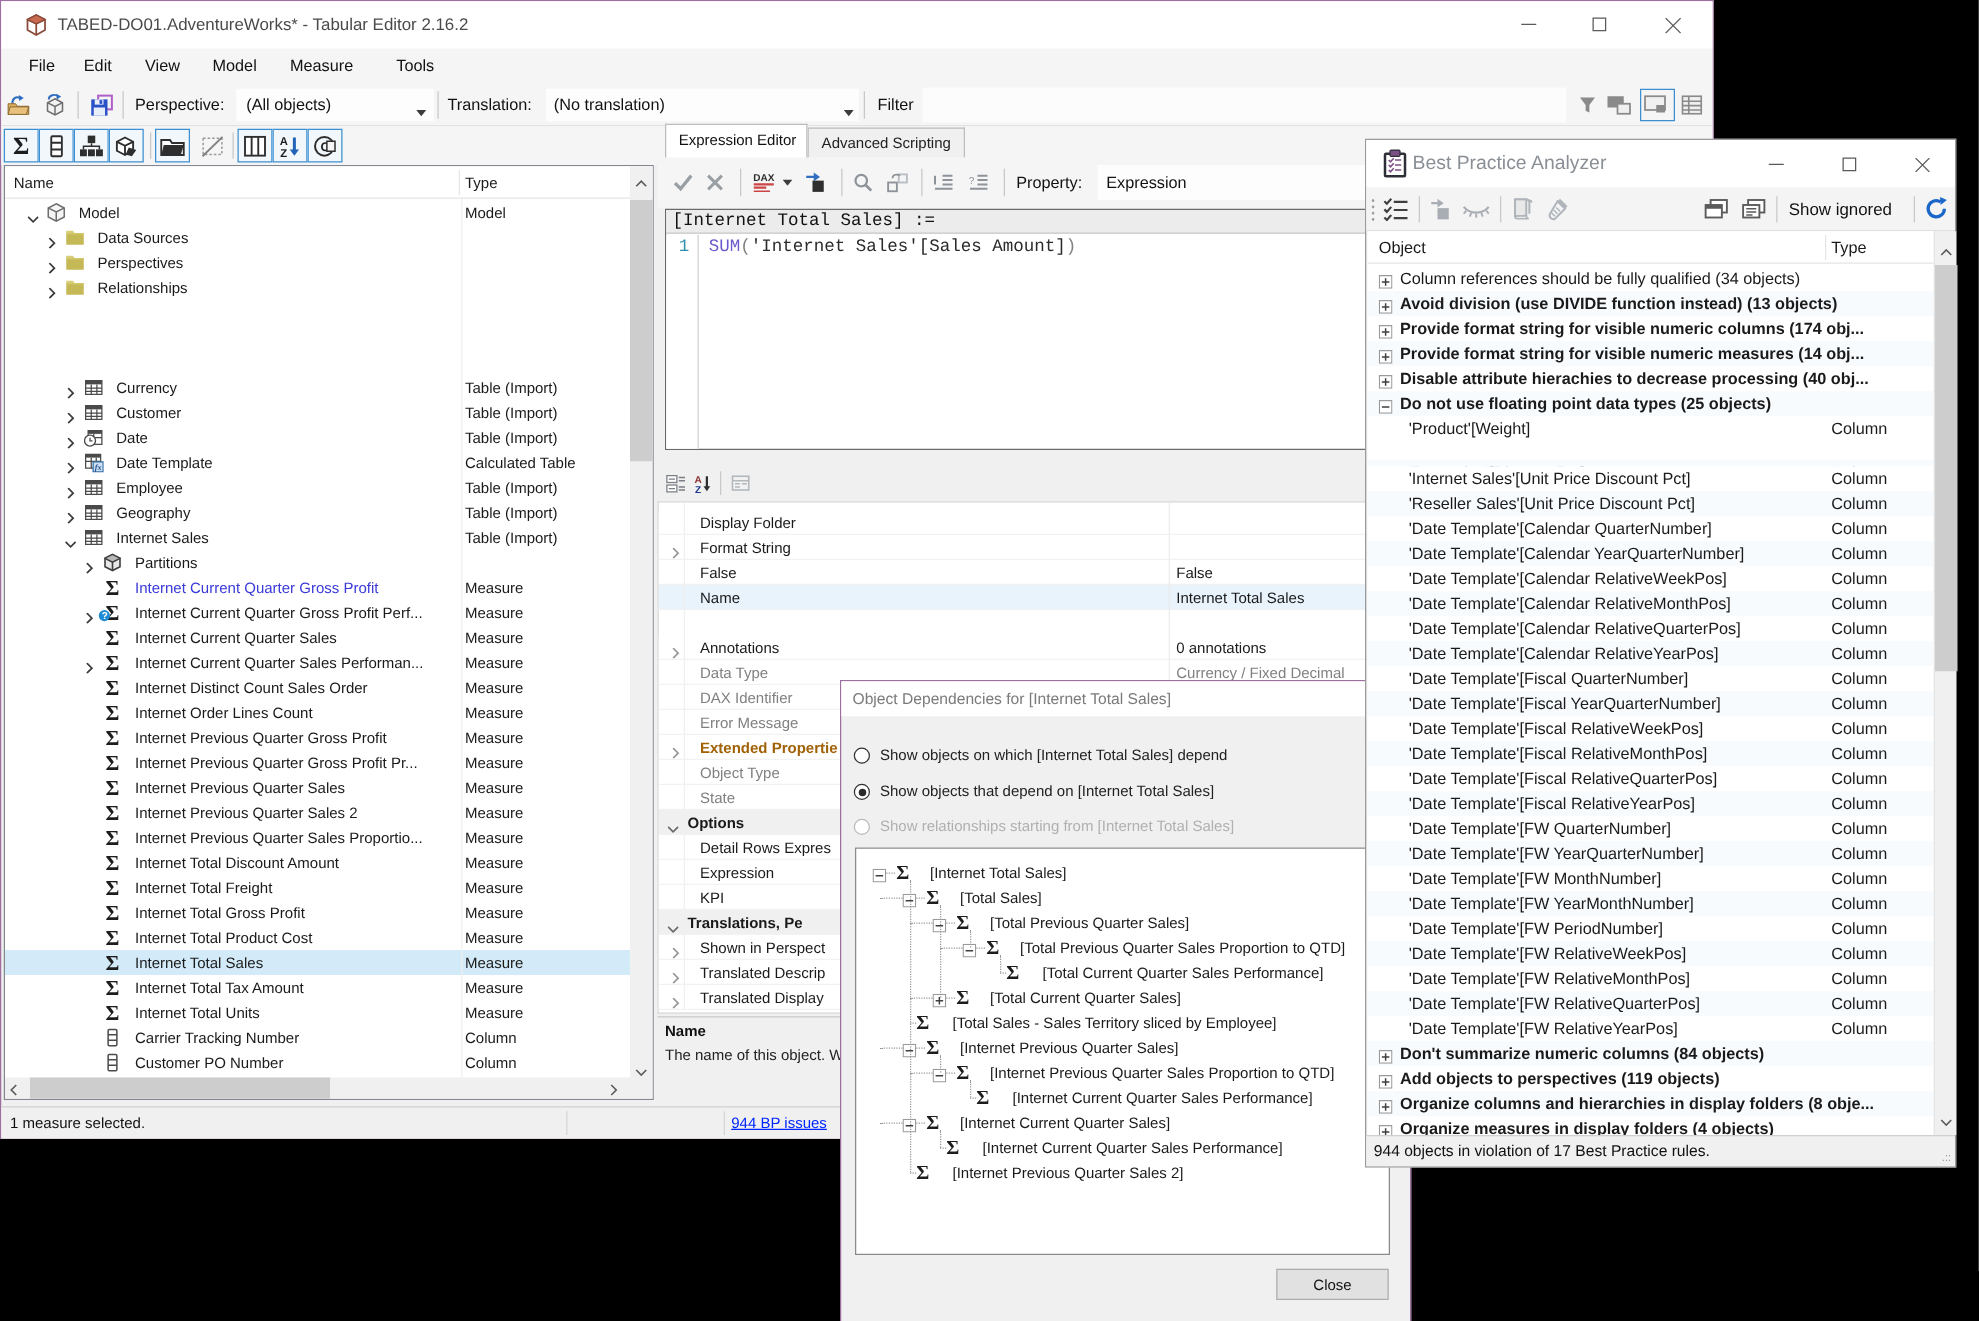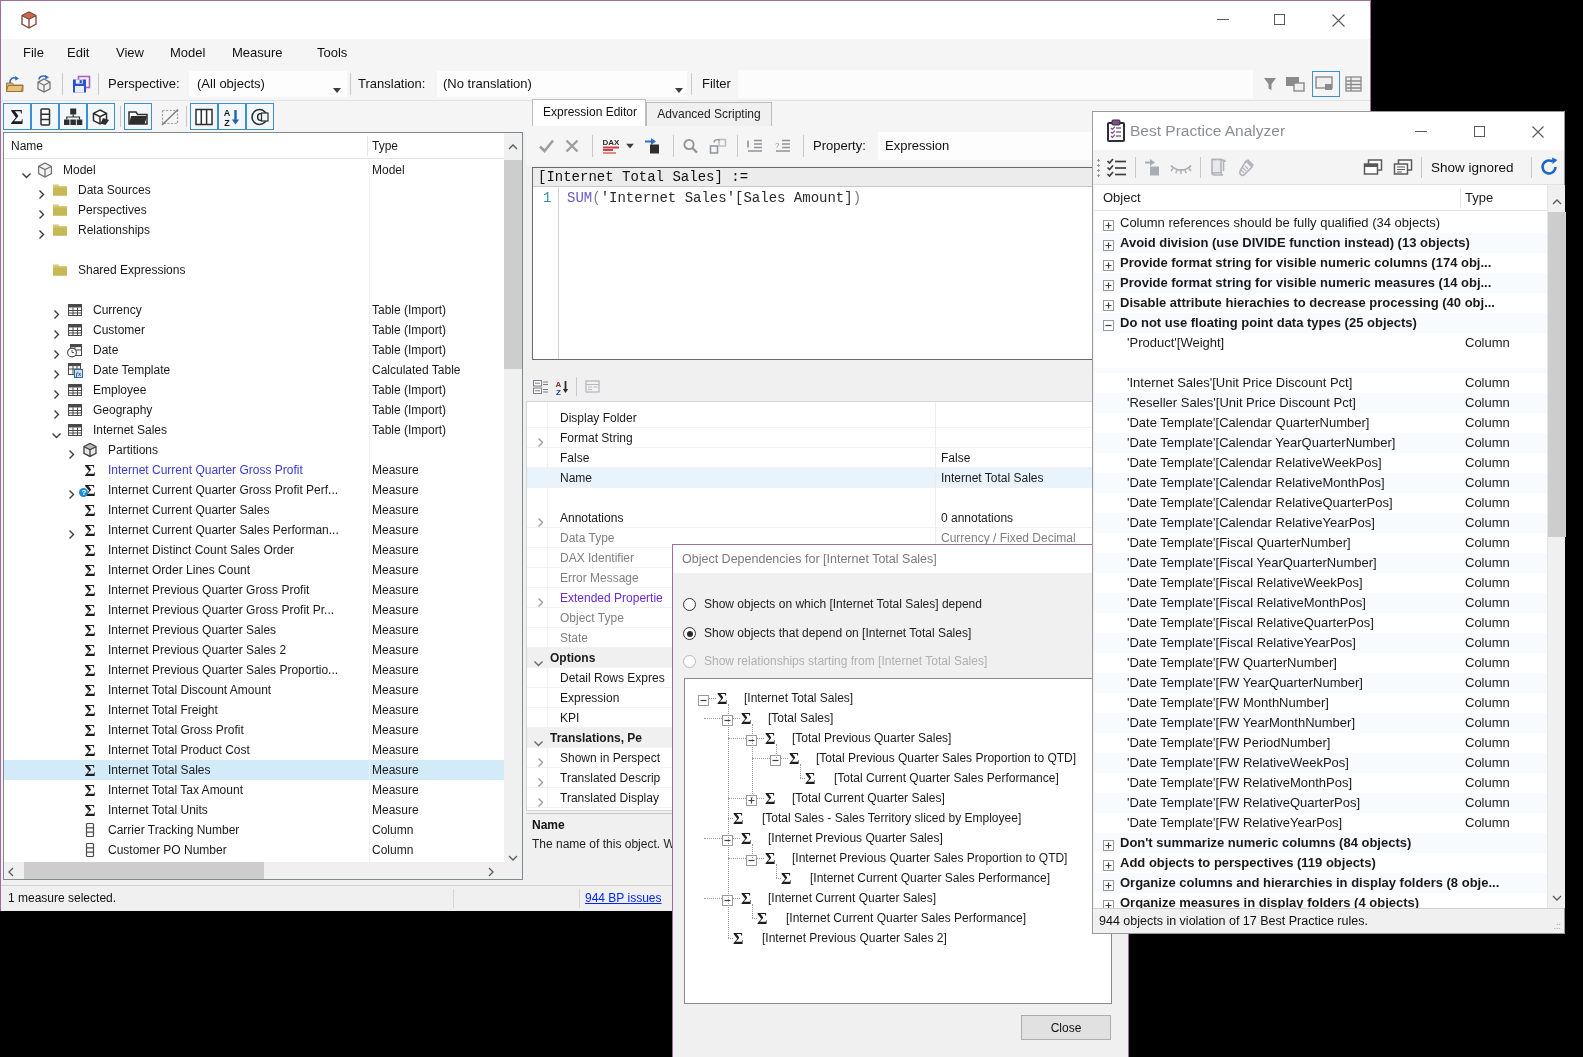--- a/index.html
+++ b/index.html
@@ -7,20 +7,21 @@
 .ic{position:absolute;top:50%;transform:translateY(-50%);display:flex;align-items:center}
 .vsep{position:absolute;width:1px;background:#c8c8c8}
 </style></head><body>
 <div class="abs" style="left:0;top:0;width:1371px;height:911px;background:#f0f0f0;border:1px solid #9e6f9e">
 <div class="abs" style="left:0;top:0;width:100%;height:38px;background:#fff">
 <div class="abs" style="left:19px;top:10px"><svg width="18" height="18" viewBox="0 0 18 18" style="">
           <path d="M9 1 L16 4.6 V13 L9 17 L2 13 V4.6 Z" fill="#fff" stroke="#8a4a3a" stroke-width="1.4"></path>
           <path d="M2.2 4.7 L9 8 L15.8 4.7 M9 8 V16.8" fill="none" stroke="#8a4a3a" stroke-width="1.4"></path>
           <path d="M9 1 L16 4.6 L9 8 L2 4.6 Z" fill="#c86a50" stroke="#8a4a3a" stroke-width="1"></path>
         </svg></div>
+<div class="abs" style="left:45px;top:0;height:38px;line-height:38px;font-size:13.5px;color:#4a4a4a">TABED-DO01.AdventureWorks* - Tabular Editor 2.16.2</div>
 <div class="abs" style="left:1216px;top:18px;width:12px;height:1px;background:#5a5a5a"></div>
 <div class="abs" style="left:1273px;top:13px;width:11px;height:11px;border:1px solid #5a5a5a"></div>
 <div class="abs" style="left:1331px;top:13px"><svg width="13" height="13" viewBox="0 0 13 13" style="">
           <path d="M0.5 0.5 L12.5 12.5 M12.5 0.5 L0.5 12.5" stroke="#5a5a5a" stroke-width="1.1"></path>
         </svg></div>
 </div>
 <div class="abs" style="left:0;top:38px;width:100%;height:28px;background:#f5f5f5">
 <div class="abs" style="left:22px;top:0;height:28px;line-height:28px;font-size:13px;color:#111">File</div>
 <div class="abs" style="left:66px;top:0;height:28px;line-height:28px;font-size:13px;color:#111">Edit</div>
 <div class="abs" style="left:115px;top:0;height:28px;line-height:28px;font-size:13px;color:#111">View</div>
@@ -218,30 +219,20 @@
           </svg></div>
 <div class="abs" style="left:48px;top:2px;width:16px;height:16px;display:flex;align-items:center;justify-content:center">
           <svg width="16" height="16" viewBox="0 0 16 16" style="">
             <path d="M1 4.4 v-1.8 h5.4 l1.2 1.8 z" fill="#d8ce7a"></path>
             <rect x="1" y="4.4" width="14" height="9.4" fill="#c5b957"></rect>
             <rect x="1" y="4.4" width="14" height="1.2" fill="#d2c76a"></rect>
           </svg>
         </div>
 <div class="abs" style="left:74px;top:0;white-space:nowrap">Relationships</div>
 </div>
-<div class="row" style="left:0;top:127px;width:500px;color:#1a1a1a">
-<div class="abs" style="left:48px;top:2px;width:16px;height:16px;display:flex;align-items:center;justify-content:center">
-          <svg width="16" height="16" viewBox="0 0 16 16" style="">
-            <path d="M1 4.4 v-1.8 h5.4 l1.2 1.8 z" fill="#d8ce7a"></path>
-            <rect x="1" y="4.4" width="14" height="9.4" fill="#c5b957"></rect>
-            <rect x="1" y="4.4" width="14" height="1.2" fill="#d2c76a"></rect>
-          </svg>
-        </div>
-<div class="abs" style="left:74px;top:0;white-space:nowrap">Shared Expressions</div>
-</div>
 <div class="row" style="left:0;top:167px;width:500px;color:#1a1a1a">
 <div class="abs" style="left:48px;top:5px"><svg width="9" height="9" viewBox="0 0 9 9" style="">
             <path d="M2.5 0.5 L6.5 4.5 L2.5 8.5" fill="none" stroke="#3c3c3c" stroke-width="1.4"></path>
           </svg></div>
 <div class="abs" style="left:63px;top:2px;width:16px;height:16px;display:flex;align-items:center;justify-content:center">
           <svg width="16" height="16" viewBox="0 0 16 16" style="">
             <rect x="1.5" y="2.5" width="13" height="11" fill="#fff" stroke="#4a4a4a"></rect>
             <rect x="1.5" y="2.5" width="13" height="3" fill="#4a4a4a"></rect>
             <path d="M1.5 8.5 h13 M1.5 11 h13 M6 5.5 v8 M10.5 5.5 v8" stroke="#4a4a4a" stroke-width="1" fill="none"></path>
           </svg>
@@ -654,21 +645,21 @@
 <div class="row" style="left:0;top:146px;width:846px;background:#fff;border-bottom:1px solid #f2f2f2">
 <div class="abs" style="left:33px;top:0;color:#808080;font-weight:normal">DAX Identifier</div>
 </div>
 <div class="row" style="left:0;top:166px;width:846px;background:#fff;border-bottom:1px solid #f2f2f2">
 <div class="abs" style="left:33px;top:0;color:#808080;font-weight:normal">Error Message</div>
 </div>
 <div class="row" style="left:0;top:186px;width:846px;background:#fff;border-bottom:1px solid #f2f2f2">
 <div class="abs" style="left:9px;top:5px"><svg width="9" height="9" viewBox="0 0 9 9" style="">
             <path d="M2.5 0.5 L6.5 4.5 L2.5 8.5" fill="none" stroke="#9a9a9a" stroke-width="1.4"></path>
           </svg></div>
-<div class="abs" style="left:33px;top:0;color:#6d28d9;font-weight:normal">Extended Propertie</div>
+<div class="abs" style="left:33px;top:0;color:#a16207;font-weight:bold">Extended Propertie</div>
 </div>
 <div class="row" style="left:0;top:206px;width:846px;background:#fff;border-bottom:1px solid #f2f2f2">
 <div class="abs" style="left:33px;top:0;color:#808080;font-weight:normal">Object Type</div>
 </div>
 <div class="row" style="left:0;top:226px;width:846px;background:#fff;border-bottom:1px solid #f2f2f2">
 <div class="abs" style="left:33px;top:0;color:#808080;font-weight:normal">State</div>
 </div>
 <div class="row" style="left:0;top:246px;width:846px;background:#f0f0f0;border-bottom:1px solid #f2f2f2">
 <div class="abs" style="left:7px;top:6px"><svg width="9" height="9" viewBox="0 0 9 9" style="">
             <path d="M0.5 2.5 L4.5 6.5 L8.5 2.5" fill="none" stroke="#6a6a6a" stroke-width="1.4"></path>

